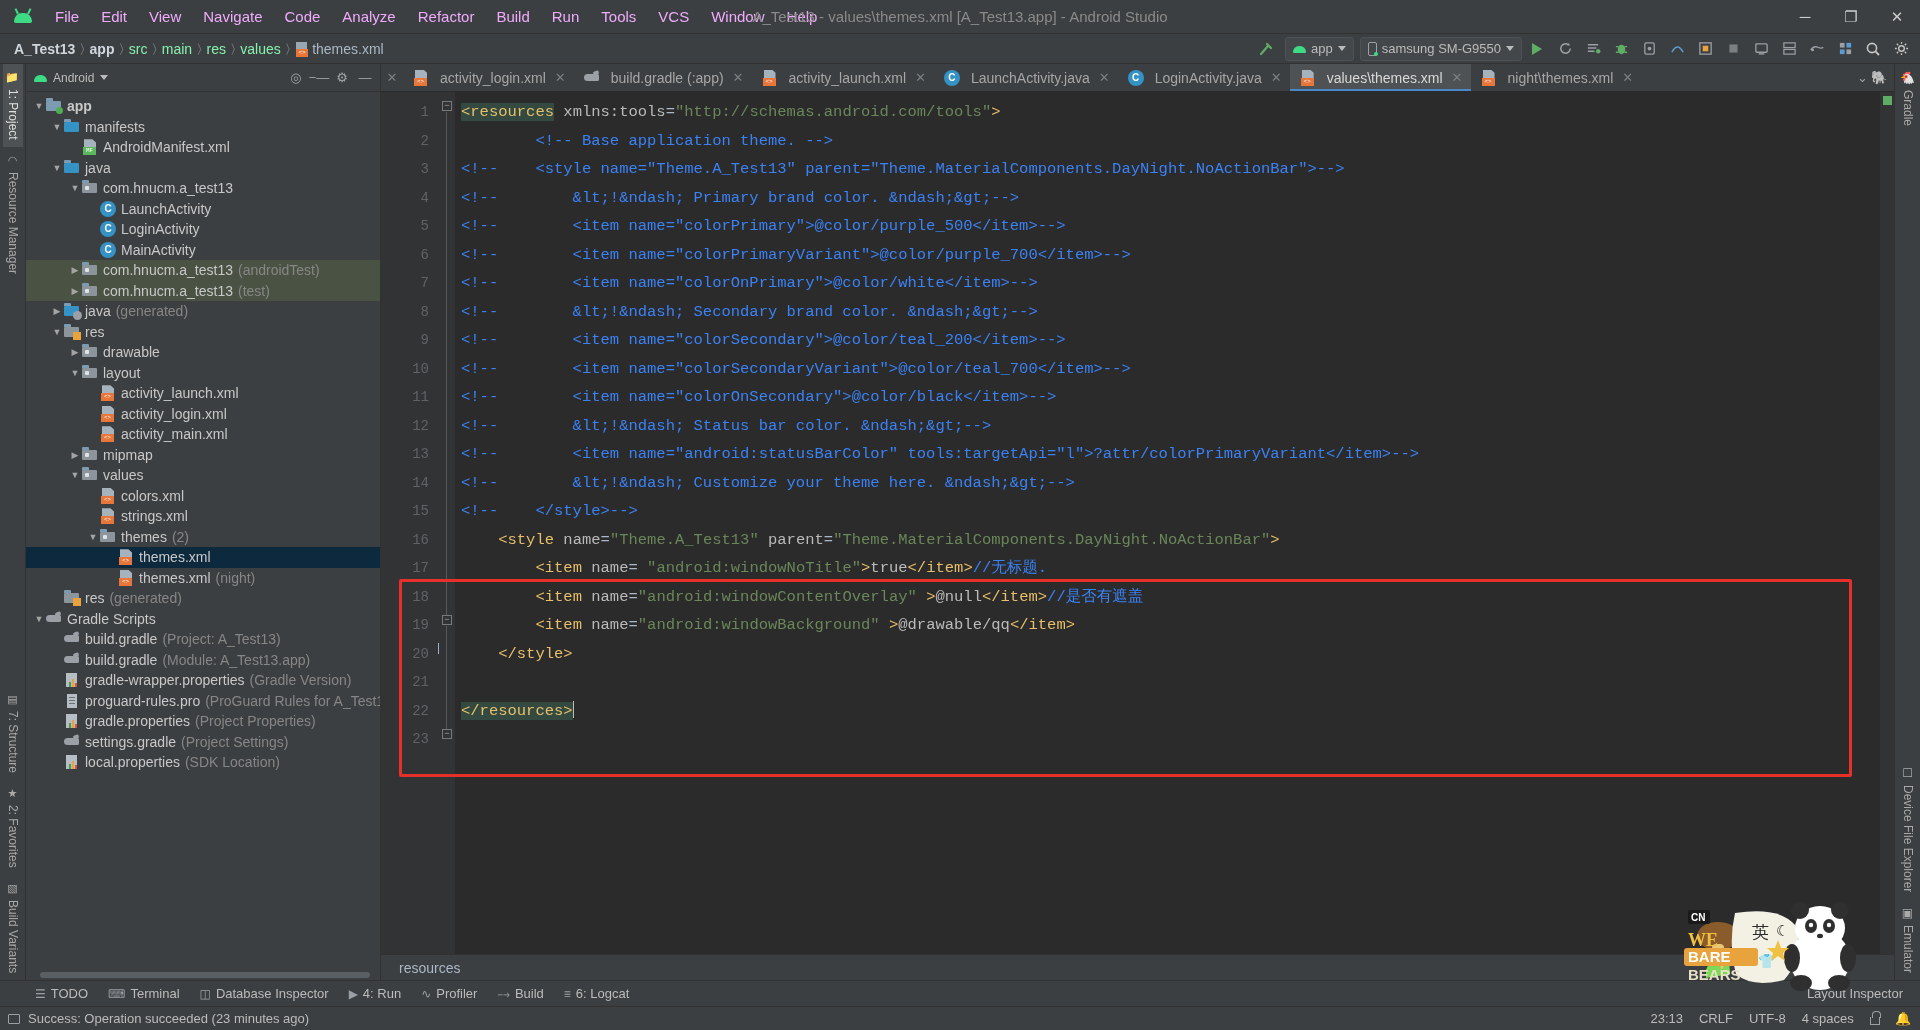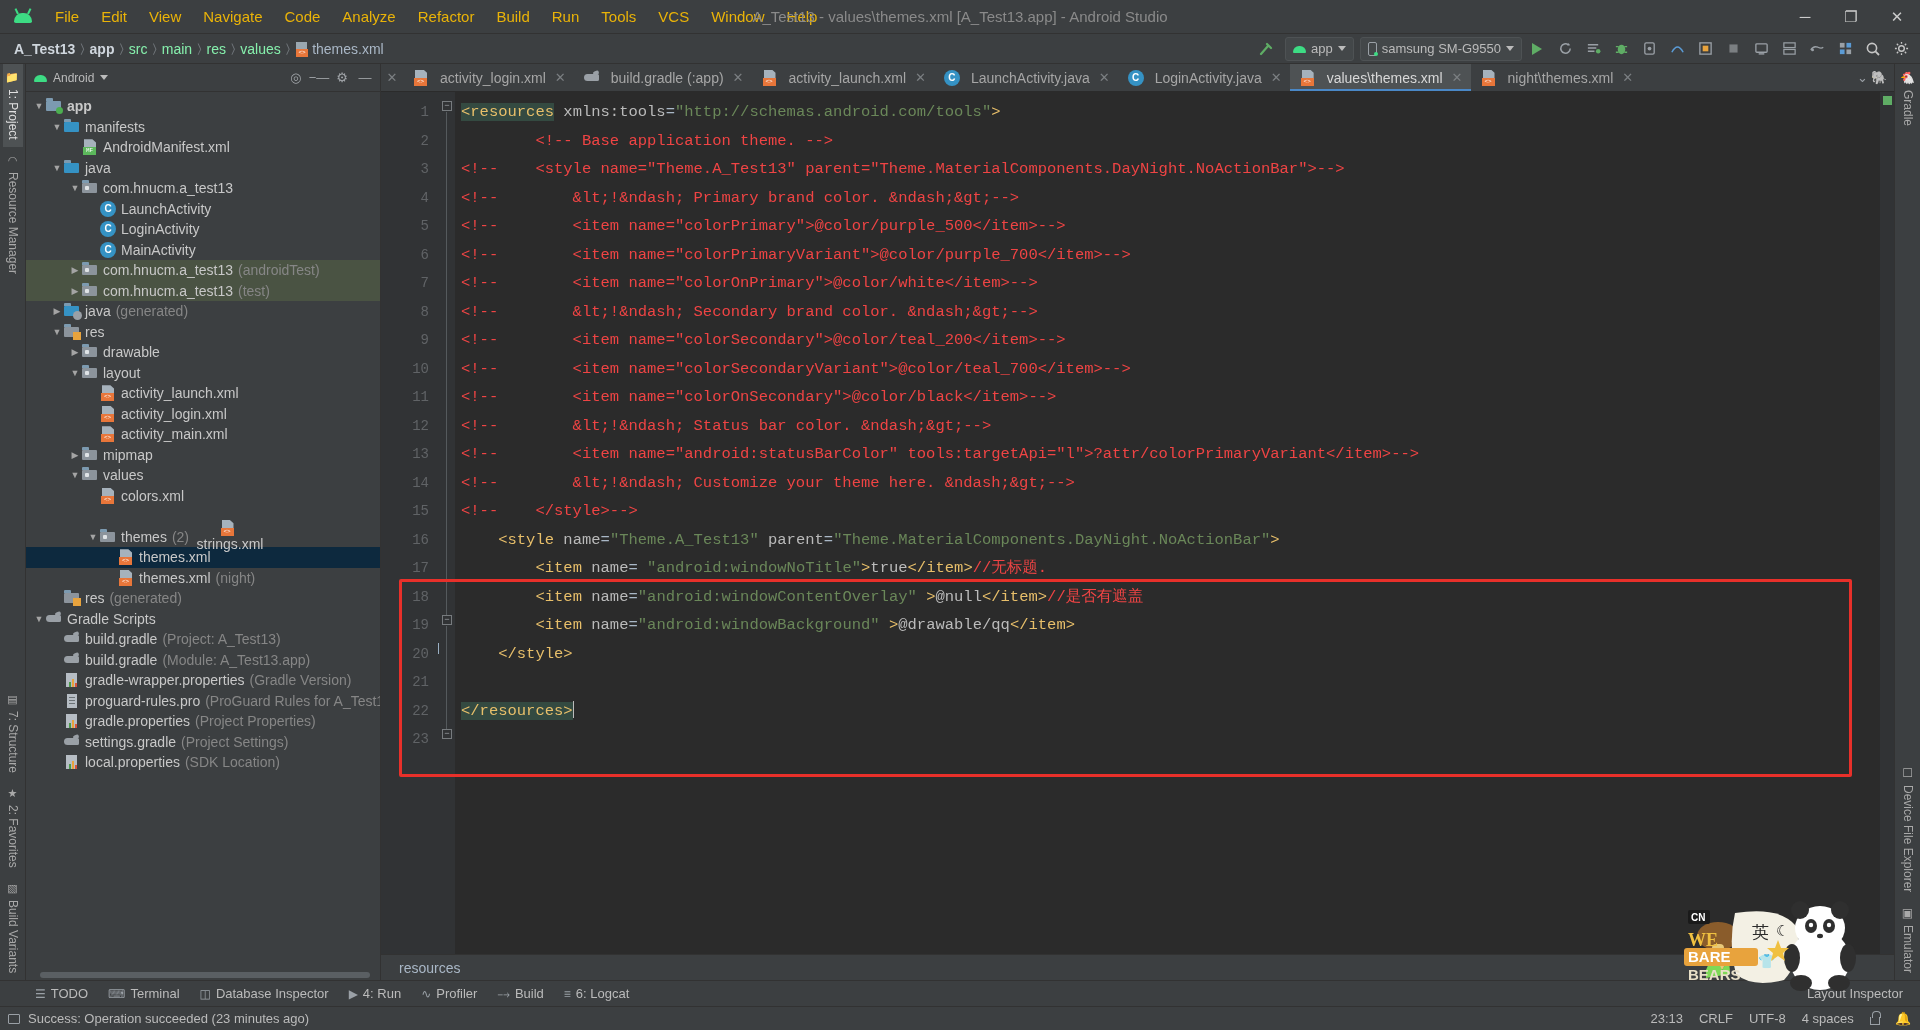--- a/index.html
+++ b/index.html
@@ -19,21 +19,21 @@
     border-bottom:1px solid #323232; flex:0 0 34px; position:relative;
   }
   .droid-logo { width:26px; height:20px; margin:0 8px 0 10px; position:relative; flex:0 0 auto;}
   .droid-logo .body { position:absolute; left:4px; top:6px; width:18px; height:10px;
     background:#3ddc84; border-radius:9px 9px 2px 2px; }
   .droid-logo .ear1, .droid-logo .ear2 { position:absolute; width:2px; height:6px; background:#3ddc84;
      top:1px; transform-origin:bottom; }
   .droid-logo .ear1 { left:7px; transform:rotate(-25deg); }
   .droid-logo .ear2 { left:17px; transform:rotate(25deg); }
   .menubar { display:flex; align-items:center; gap:0px; }
-  .menu-item { padding:4px 11px; color:#eab308; font-size:15px; cursor:default; white-space:nowrap; }
+  .menu-item { padding:4px 11px; color:#f0abfc; font-size:15px; cursor:default; white-space:nowrap; }
   .win-title {
     position:absolute; left:0; right:0; text-align:center; color:#8a8a8a; font-size:15px;
     pointer-events:none;
   }
   .win-buttons { margin-left:auto; display:flex; align-items:center; z-index:5; }
   .win-btn { width:46px; height:34px; display:flex; align-items:center; justify-content:center;
      color:#cccccc; font-size:15px; }
 
   
   .navbar {
@@ -157,21 +157,21 @@
   .gnum { height:28.5px; line-height:28.5px; padding-right:10px; }
   .foldcol { width:16px; flex:0 0 16px; background:#313335; position:relative; padding-top:6px; }
   .fmark { position:absolute; left:3px; width:10px; height:10px; border:1px solid #777b7e;
       color:#a0a4a8; font-size:9px; line-height:8px; text-align:center;
       font-family:"Liberation Mono",monospace; background:#313335; }
   .fline { position:absolute; left:7px; width:1px; background:#555a5d; }
   .code { flex:1; padding-top:6px; font-family:"Liberation Mono", monospace; font-size:15.5px;
       position:relative; overflow:hidden; background:#2b2b2b; }
   .cline { height:28.5px; line-height:28.5px; white-space:pre; padding-left:6px; }
   
-  .cm { color:#ef4444; }           
+  .cm { color:#3b82f6; }           
   .tag { color:#e8bf6a; }          
   .attr { color:#bababa; }         
   .str { color:#6a8759; }          
   .punc { color:#a9b7c6; }
   .hl-tag { background:#344a41; color:#e8bf6a; }
   .cursor { display:inline-block; width:1.5px; height:17px; background:#bbbbbb; vertical-align:-3px;}
 
   .redbox { position:absolute; border:3px solid #e8302a; border-radius:2px; pointer-events:none; }
 
   
@@ -550,21 +550,21 @@
             <span class="tlabel">values</span>
           </div>
           <div class="trow" style="padding-left: 60px;">
             <span class="twist"></span>
             <span class="ico ico-xml">
               <span class="pg"></span>
               <span class="tg">&lt;&gt;</span>
             </span>
             <span class="tlabel">colors.xml</span>
           </div>
-          <div class="trow" style="padding-left: 60px; flex-direction: column;">
+          <div class="trow" style="padding-left: 60px;">
             <span class="twist"></span>
             <span class="ico ico-xml">
               <span class="pg"></span>
               <span class="tg">&lt;&gt;</span>
             </span>
             <span class="tlabel">strings.xml</span>
           </div>
           <div class="trow" style="padding-left: 60px;">
             <span class="twist">▼</span>
             <span class="ico ico-folder ico-mod">

